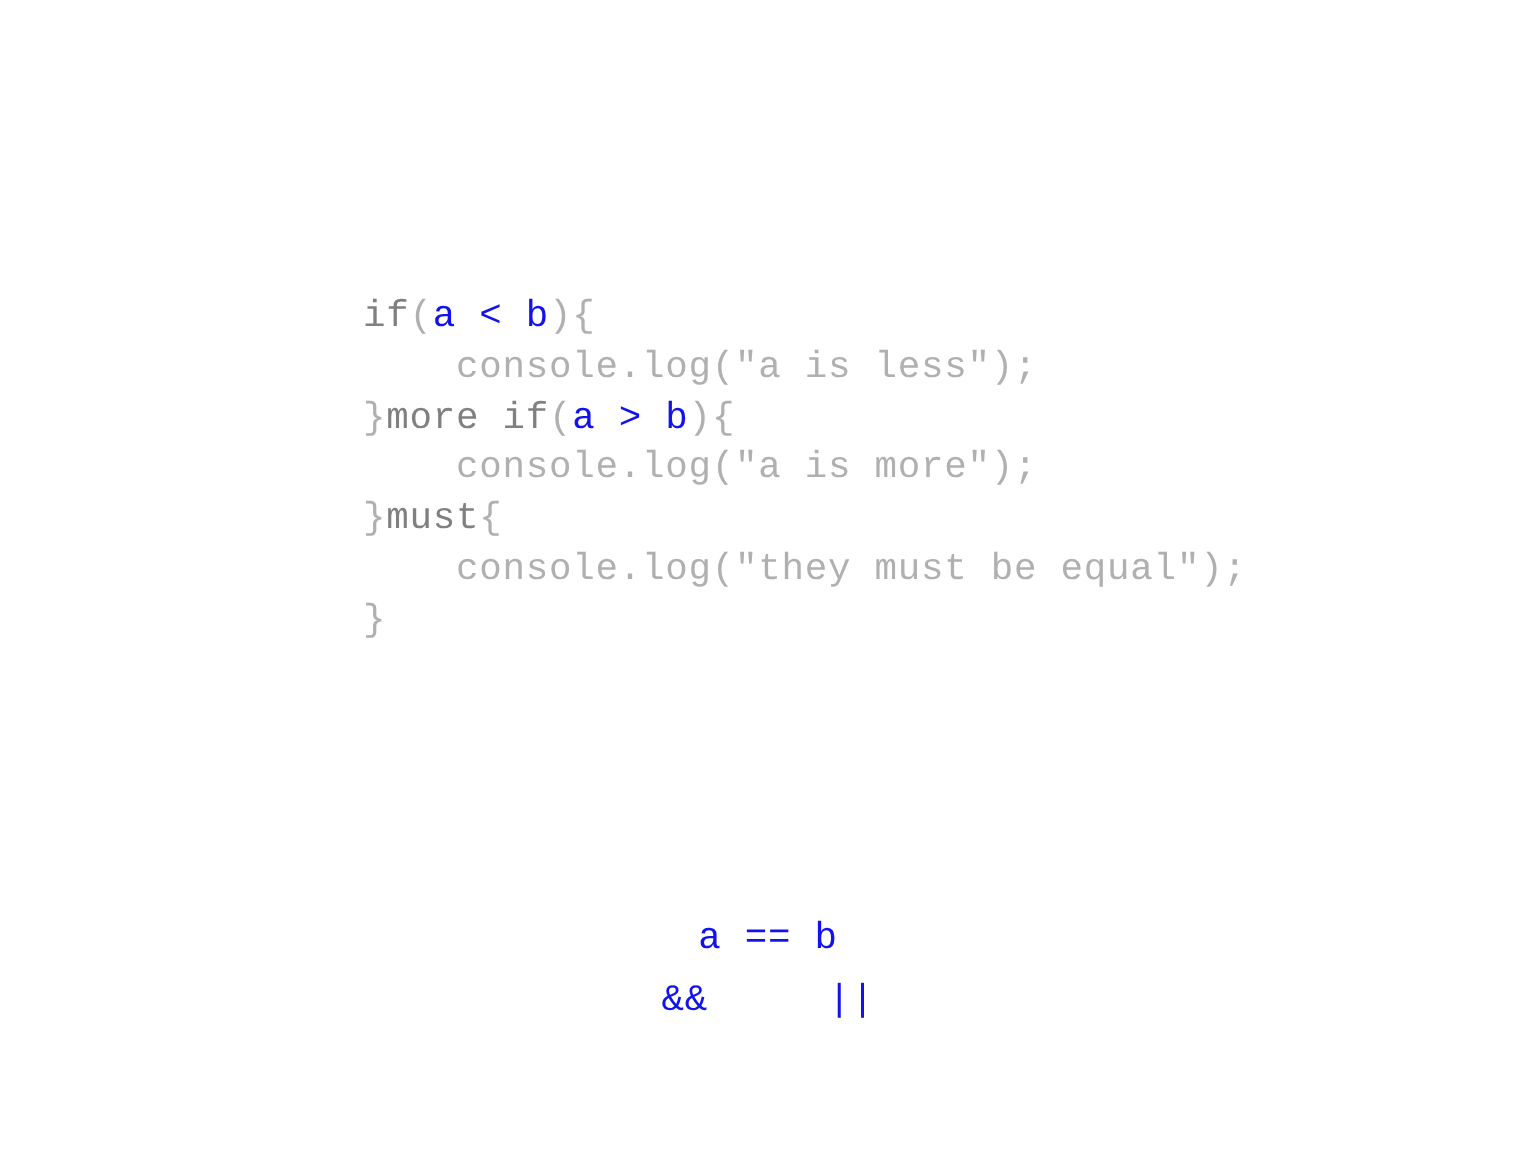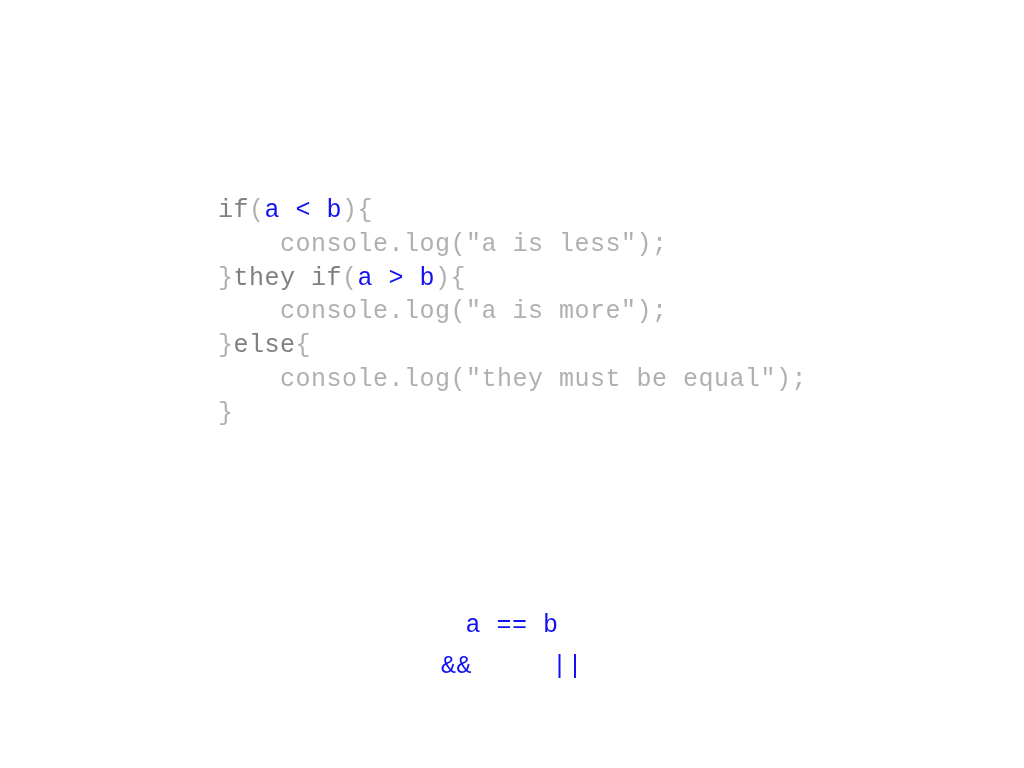--- a/index.html
+++ b/index.html
@@ -19,20 +19,21 @@
       position: absolute;
       left: 218px;
       top: 194px;
       font-size: 25px;
       line-height: 1.35;
       letter-spacing: 0.5px;
       color: #b0b0b0;
     }
     .code-line {
       white-space: pre;
+      margin-left: 24px;
     }
     .kw {
       color: #808080;
     }
     .cond {
       color: #1212f0;
     }
     .paren {
       color: #b0b0b0;
     }
@@ -61,23 +62,23 @@
       gap: 80px;
       margin-top: 6px;
     }
   </style>
 </head>
 <body>
 
 <div class="code-block">
   <div class="code-line"><span class="kw">if</span><span class="paren">(</span><span class="cond">a &lt; b</span><span class="paren">)</span><span class="paren">{</span></div>
   <div class="code-line">    console.log("a is less");</div>
-  <div class="code-line"><span class="close-brace">}</span><span class="kw">they if</span><span class="paren">(</span><span class="cond">a &gt; b</span><span class="paren">)</span><span class="paren">{</span></div>
+  <div class="code-line"><span class="close-brace">}</span><span class="kw">more if</span><span class="paren">(</span><span class="cond">a &gt; b</span><span class="paren">)</span><span class="paren">{</span></div>
   <div class="code-line">    console.log("a is more");</div>
-  <div class="code-line"><span class="close-brace">}</span><span class="kw">else</span><span class="paren">{</span></div>
+  <div class="code-line"><span class="close-brace">}</span><span class="kw">must</span><span class="paren">{</span></div>
   <div class="code-line">    console.log("they must be equal");</div>
   <div class="code-line">}</div>
 </div>
 
 <div class="operators-section">
   <div class="op-row1">
     <span>a == b</span>
   </div>
   <div class="op-row2">
     <span>&amp;&amp;</span>

